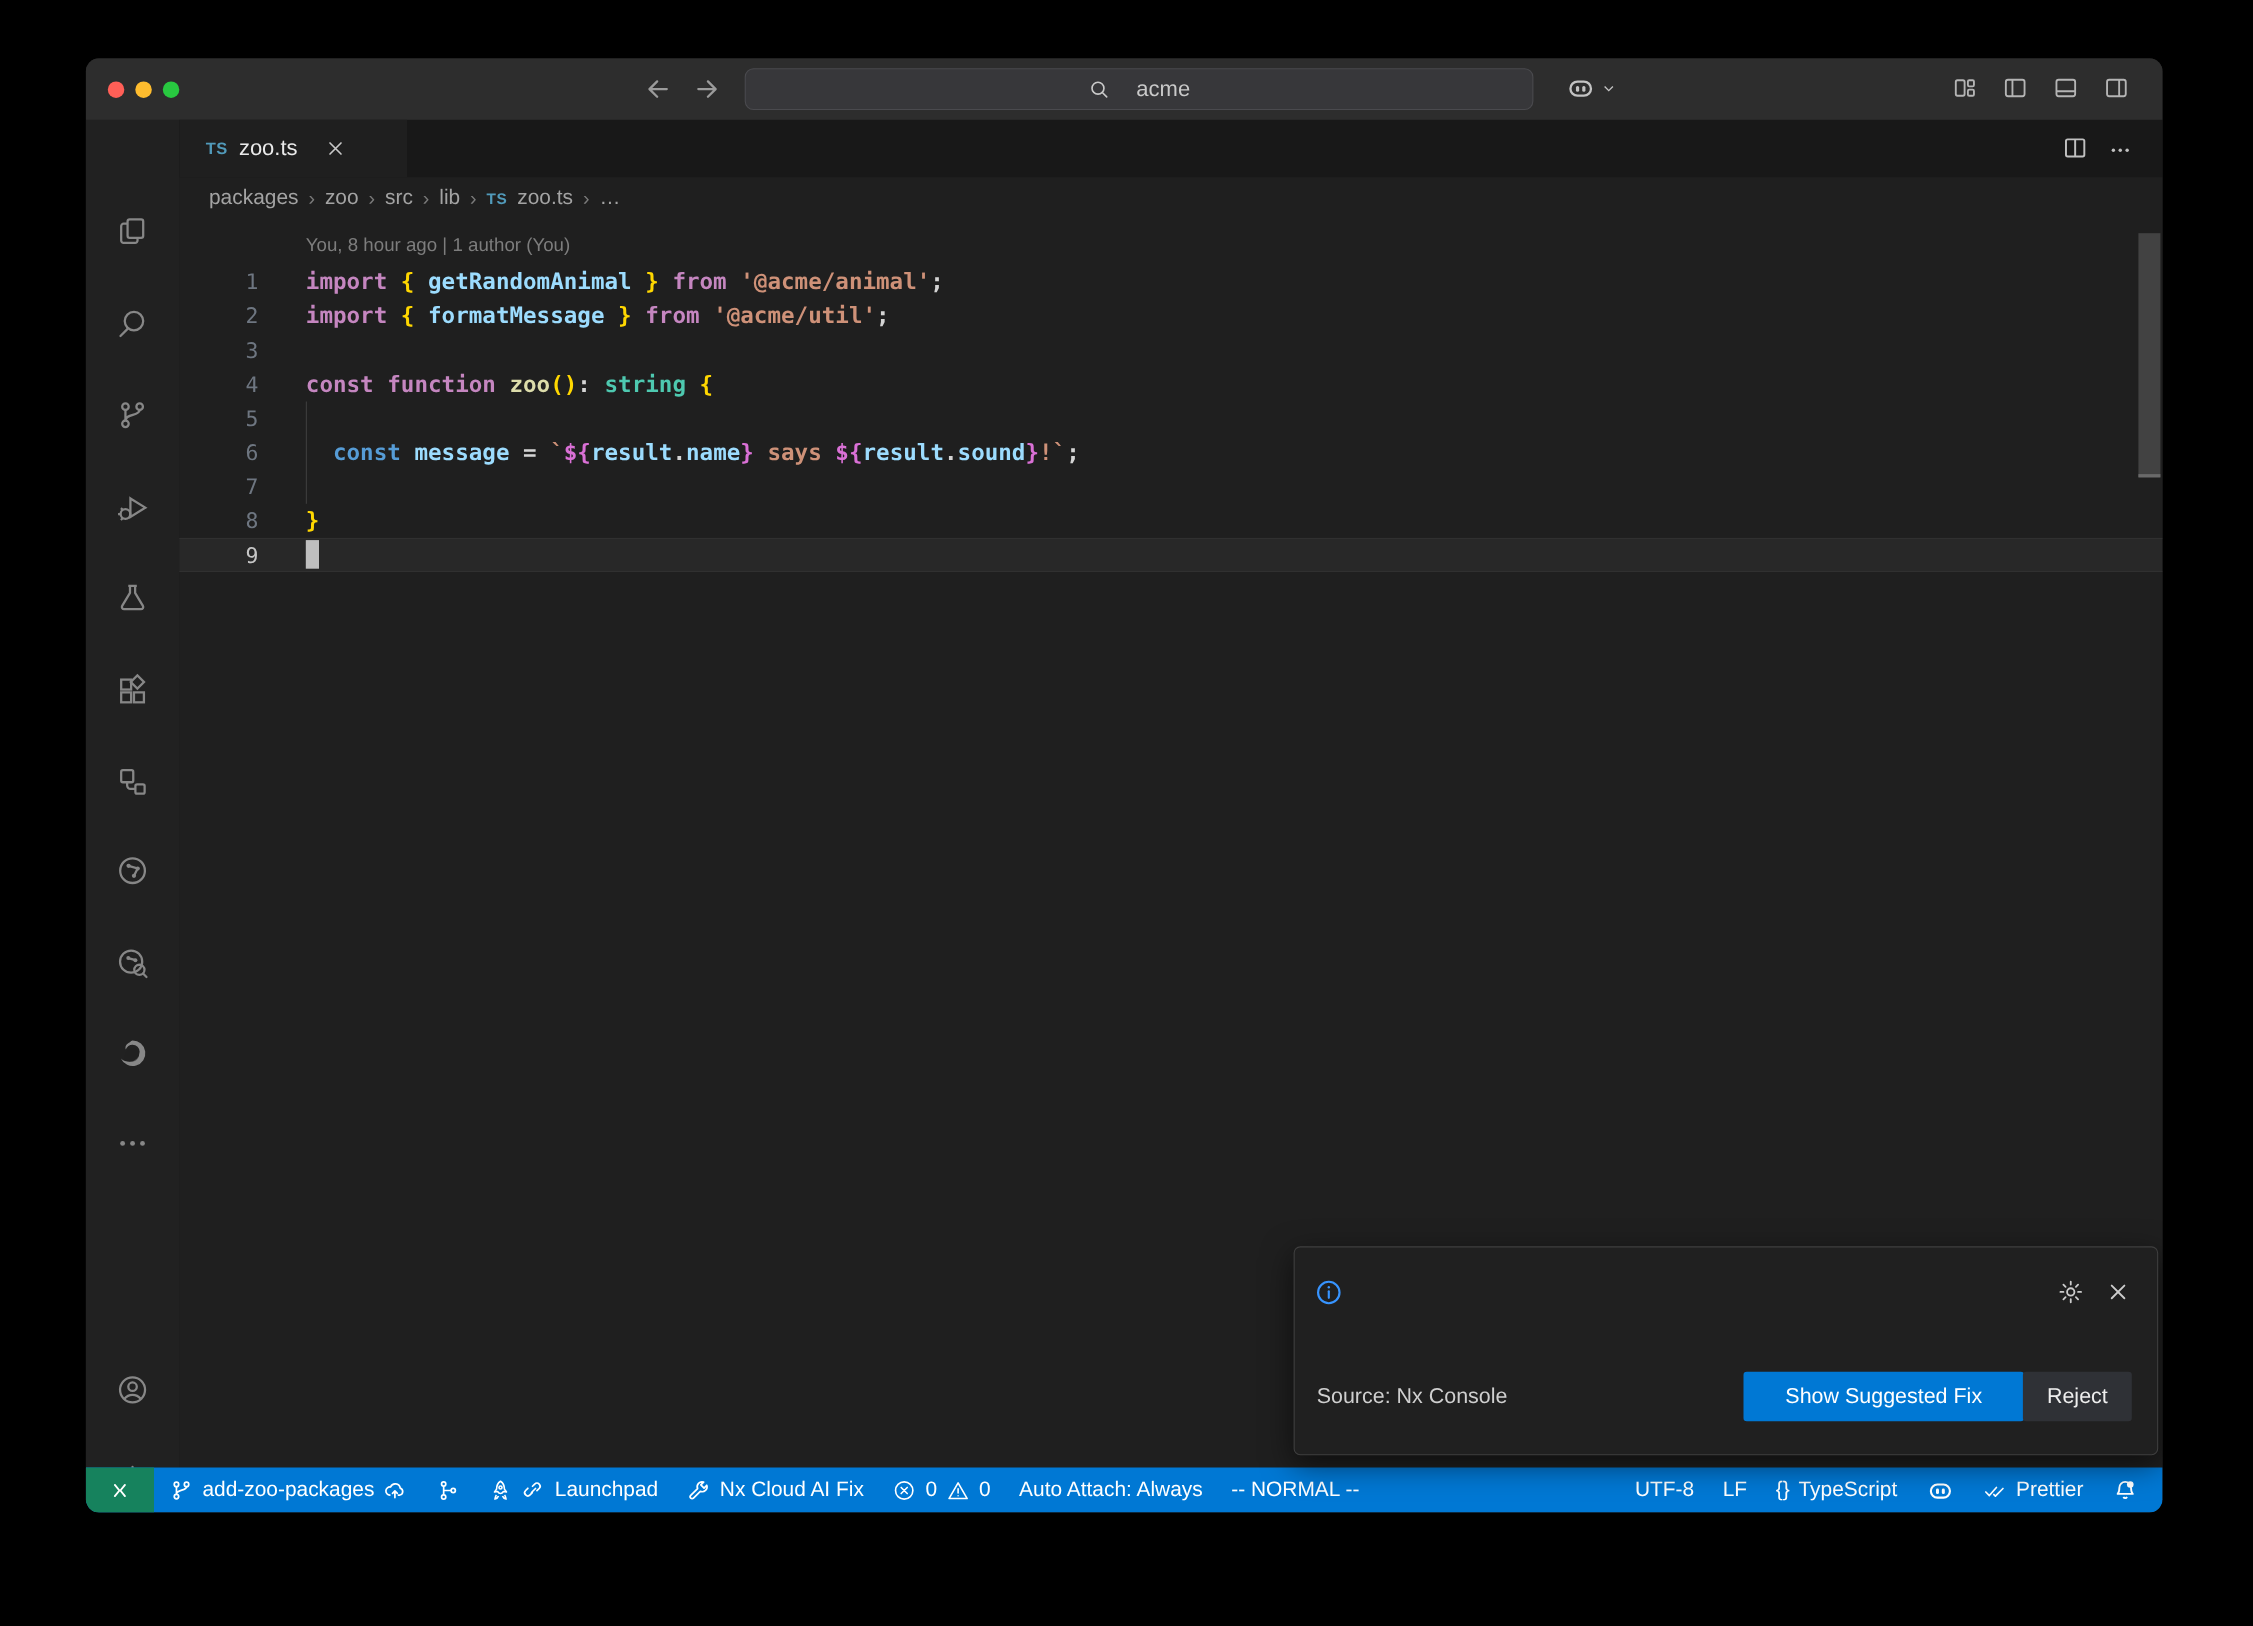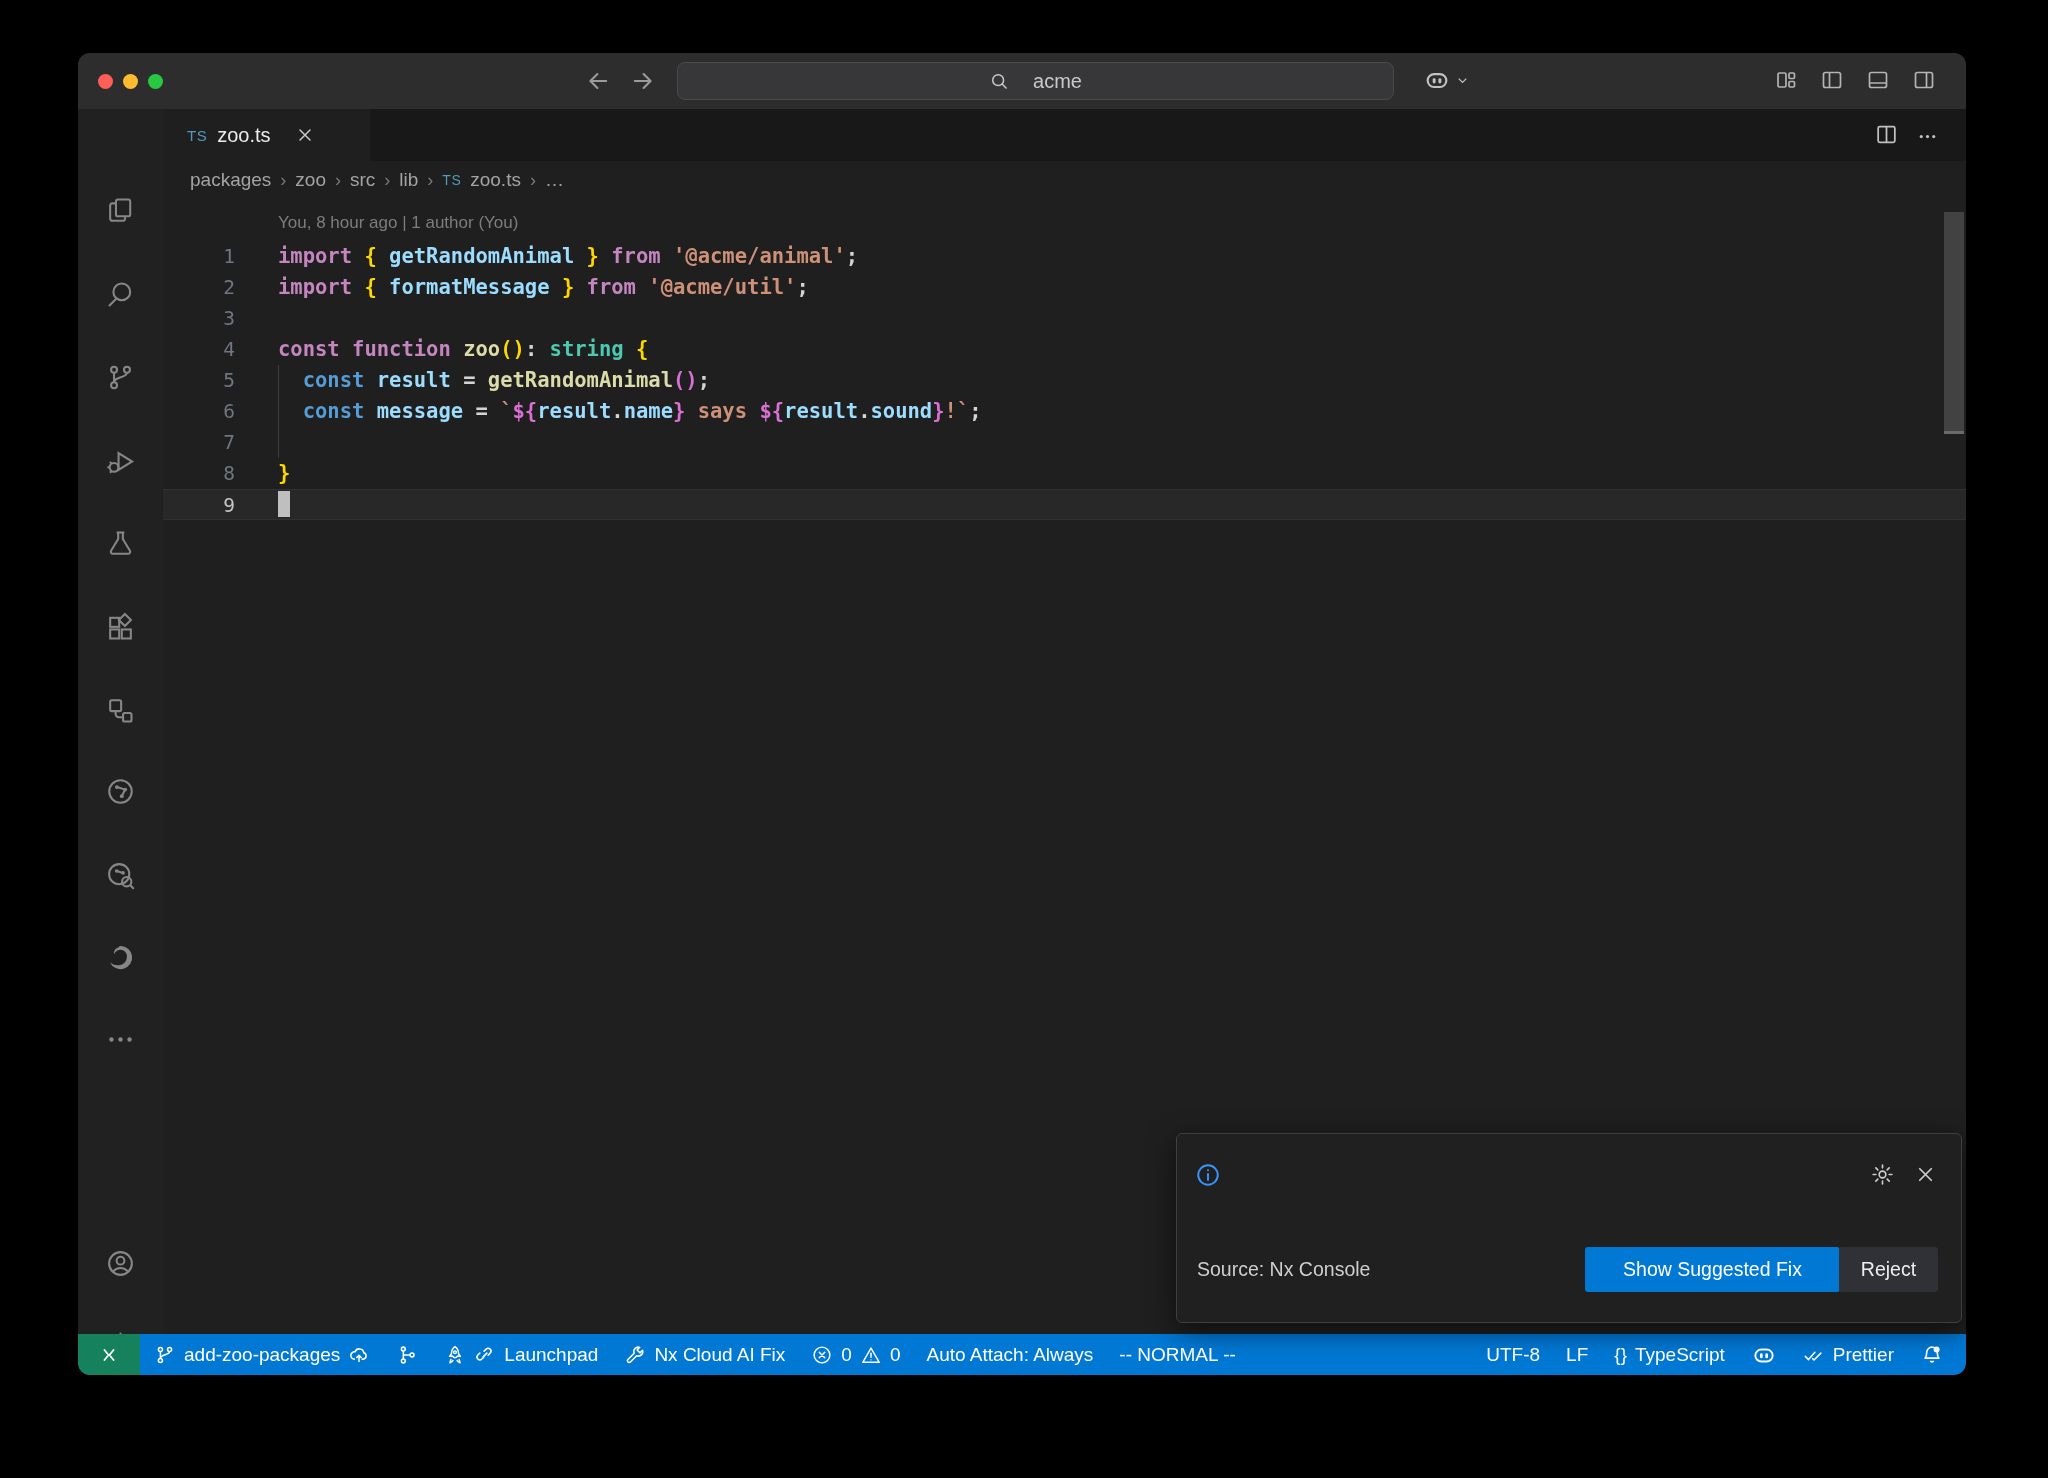--- a/index.html
+++ b/index.html
@@ -17,21 +17,21 @@
   #copilot-tb{position:absolute;left:1345px;top:13px;display:flex;align-items:center;gap:4px;color:#c3c3c3;}
   #layout-icons{position:absolute;right:30px;top:15px;display:flex;gap:22px;color:#b4b4b4;}
   .ticon{width:24px;height:24px;}
   
   #activitybar{position:absolute;left:0;top:56px;width:85px;height:1225px;background:#212121;}
   .act-icon{position:absolute;left:27px;width:31px;height:31px;color:#878787;}
   
   #tabstrip{position:absolute;left:85px;top:56px;right:0;height:52px;background:#181818;}
   #tab{position:absolute;left:0;top:0;width:207px;height:52px;background:#1f1f1f;display:flex;
        align-items:center;gap:10px;padding-left:24px;box-sizing:border-box;}
-  .ts-badge{color:var(--ts-badge);font-weight:normal;font-size:15px;letter-spacing:.5px;}
+  .ts-badge{color:var(--ts-badge);font-weight:bold;font-size:15px;letter-spacing:.5px;}
   #tab-label{color:#eaeaea;font-size:20px;}
   #tab-close{margin-left:14px;width:20px;height:20px;color:#c8c8c8;}
   #editor-actions{position:absolute;right:26px;top:13px;display:flex;gap:16px;color:#c0c0c0;}
   
   #editor{position:absolute;left:85px;top:108px;right:0;height:1173px;background:#1f1f1f;}
   #breadcrumbs{height:38px;display:flex;align-items:center;padding-left:27px;color:#a3a3a3;
                font-size:19px;gap:9px;}
   .crumb-sep{color:#7a7a7a;font-size:18px;}
   #blame{position:absolute;left:115px;top:52px;color:#7d7d7d;font-size:17px;}
   #code-lines{position:absolute;left:0;top:80px;right:0;}
@@ -284,21 +284,21 @@
       <span>zoo.ts</span>
       <span class="crumb-sep">›</span>
       <span>…</span>
     </div>
     <div id="blame">You, 8 hour ago | 1 author (You)</div>
     <div id="code-lines">
           <div class="code-row"><span class="gutter">1</span><span class="code-text"><span class="tk-kw">import </span><span class="tk-b1">{ </span><span class="tk-id">getRandomAnimal</span><span class="tk-b1"> }</span><span class="tk-kw"> from </span><span class="tk-str">'@acme/animal'</span><span class="tk-pun">;</span></span></div>
           <div class="code-row"><span class="gutter">2</span><span class="code-text"><span class="tk-kw">import </span><span class="tk-b1">{ </span><span class="tk-id">formatMessage</span><span class="tk-b1"> }</span><span class="tk-kw"> from </span><span class="tk-str">'@acme/util'</span><span class="tk-pun">;</span></span></div>
           <div class="code-row"><span class="gutter">3</span><span class="code-text"></span></div>
           <div class="code-row"><span class="gutter">4</span><span class="code-text"><span class="tk-kw">const </span><span class="tk-kw">function </span><span class="tk-fn">zoo</span><span class="tk-b1">()</span><span class="tk-pun">: </span><span class="tk-type">string</span><span class="tk-b1"> {</span></span></div>
-          <div class="code-row"><span class="gutter">5</span><span class="code-text"><span class="tk-decl">  const </span><span class="tk-id">result</span><span class="tk-pun"> = </span><span class="tk-fn">getRandomAnimal</span><span class="tk-b2">()</span><span class="tk-pun">;</span></span></div>
+          <div class="code-row"><span class="gutter">5</span></div>
           <div class="code-row"><span class="gutter">6</span><span class="code-text"><span class="tk-decl">  const </span><span class="tk-id">message</span><span class="tk-pun"> = </span><span class="tk-str">`</span><span class="tk-b2">${</span><span class="tk-id">result</span><span class="tk-pun">.</span><span class="tk-id">name</span><span class="tk-b2">}</span><span class="tk-str"> says </span><span class="tk-b2">${</span><span class="tk-id">result</span><span class="tk-pun">.</span><span class="tk-id">sound</span><span class="tk-b2">}</span><span class="tk-str">!`</span><span class="tk-pun">;</span></span></div>
           <div class="code-row"><span class="gutter">7</span></div>
           <div class="code-row"><span class="gutter">8</span><span class="code-text"><span class="tk-b1">}</span></span></div>
           <div class="code-row active"><span class="gutter">9</span><span class="code-text"><span class="vim-cursor"></span></span></div>
         </div>
     <div id="indent-guide"></div>
     <div id="scrollbar">
           <span class="mark"></span>
         </div>
   </div>

